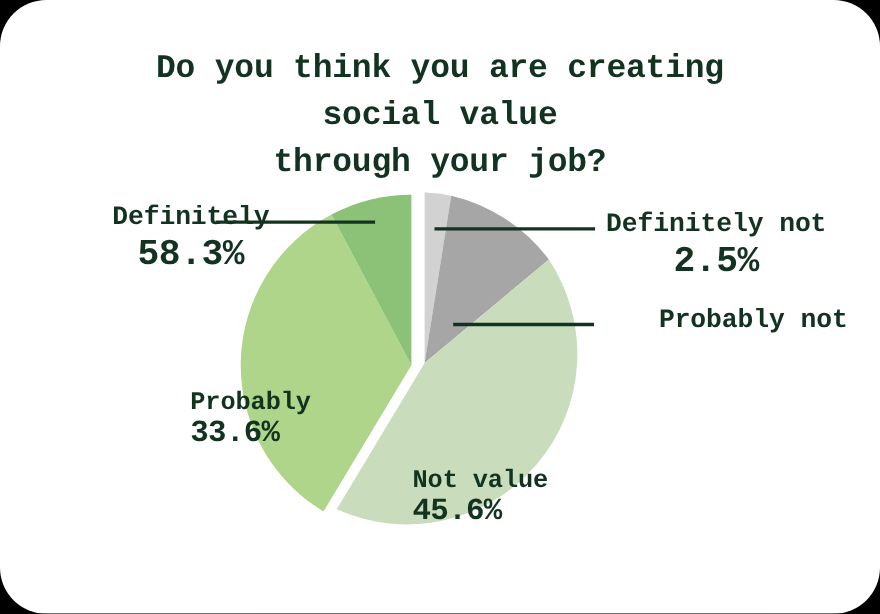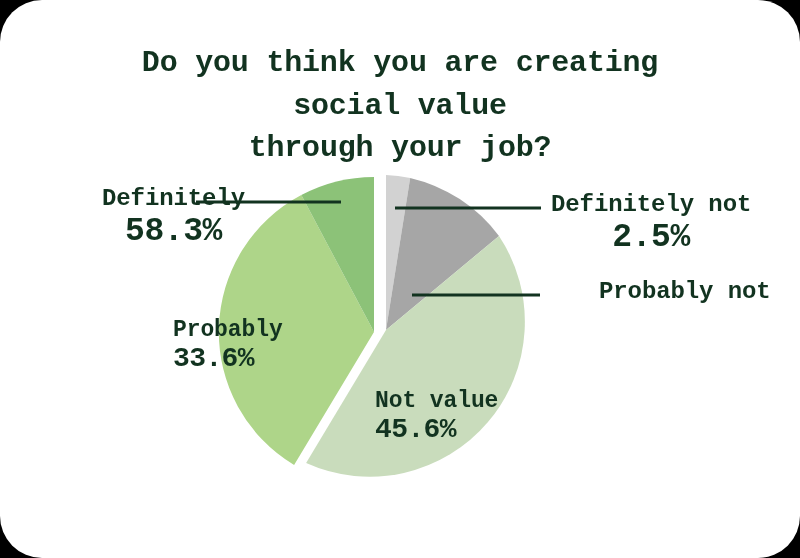--- a/index.html
+++ b/index.html
@@ -77,20 +77,21 @@
     color: #123320;
     text-align: left;
   }
   .inlabel .cat {
     display: block;
     font-size: 23px;
     font-weight: 600;
     line-height: 1.1;
     letter-spacing: -0.1px;
     white-space: nowrap;
+    margin-top: 36px;
   }
   .inlabel .val {
     display: block;
     font-size: 28px;
     font-weight: 600;
     line-height: 1.16;
     letter-spacing: -0.6px;
     white-space: nowrap;
   }
   #inlabel-probably { left: 173px; top: 318px; }

